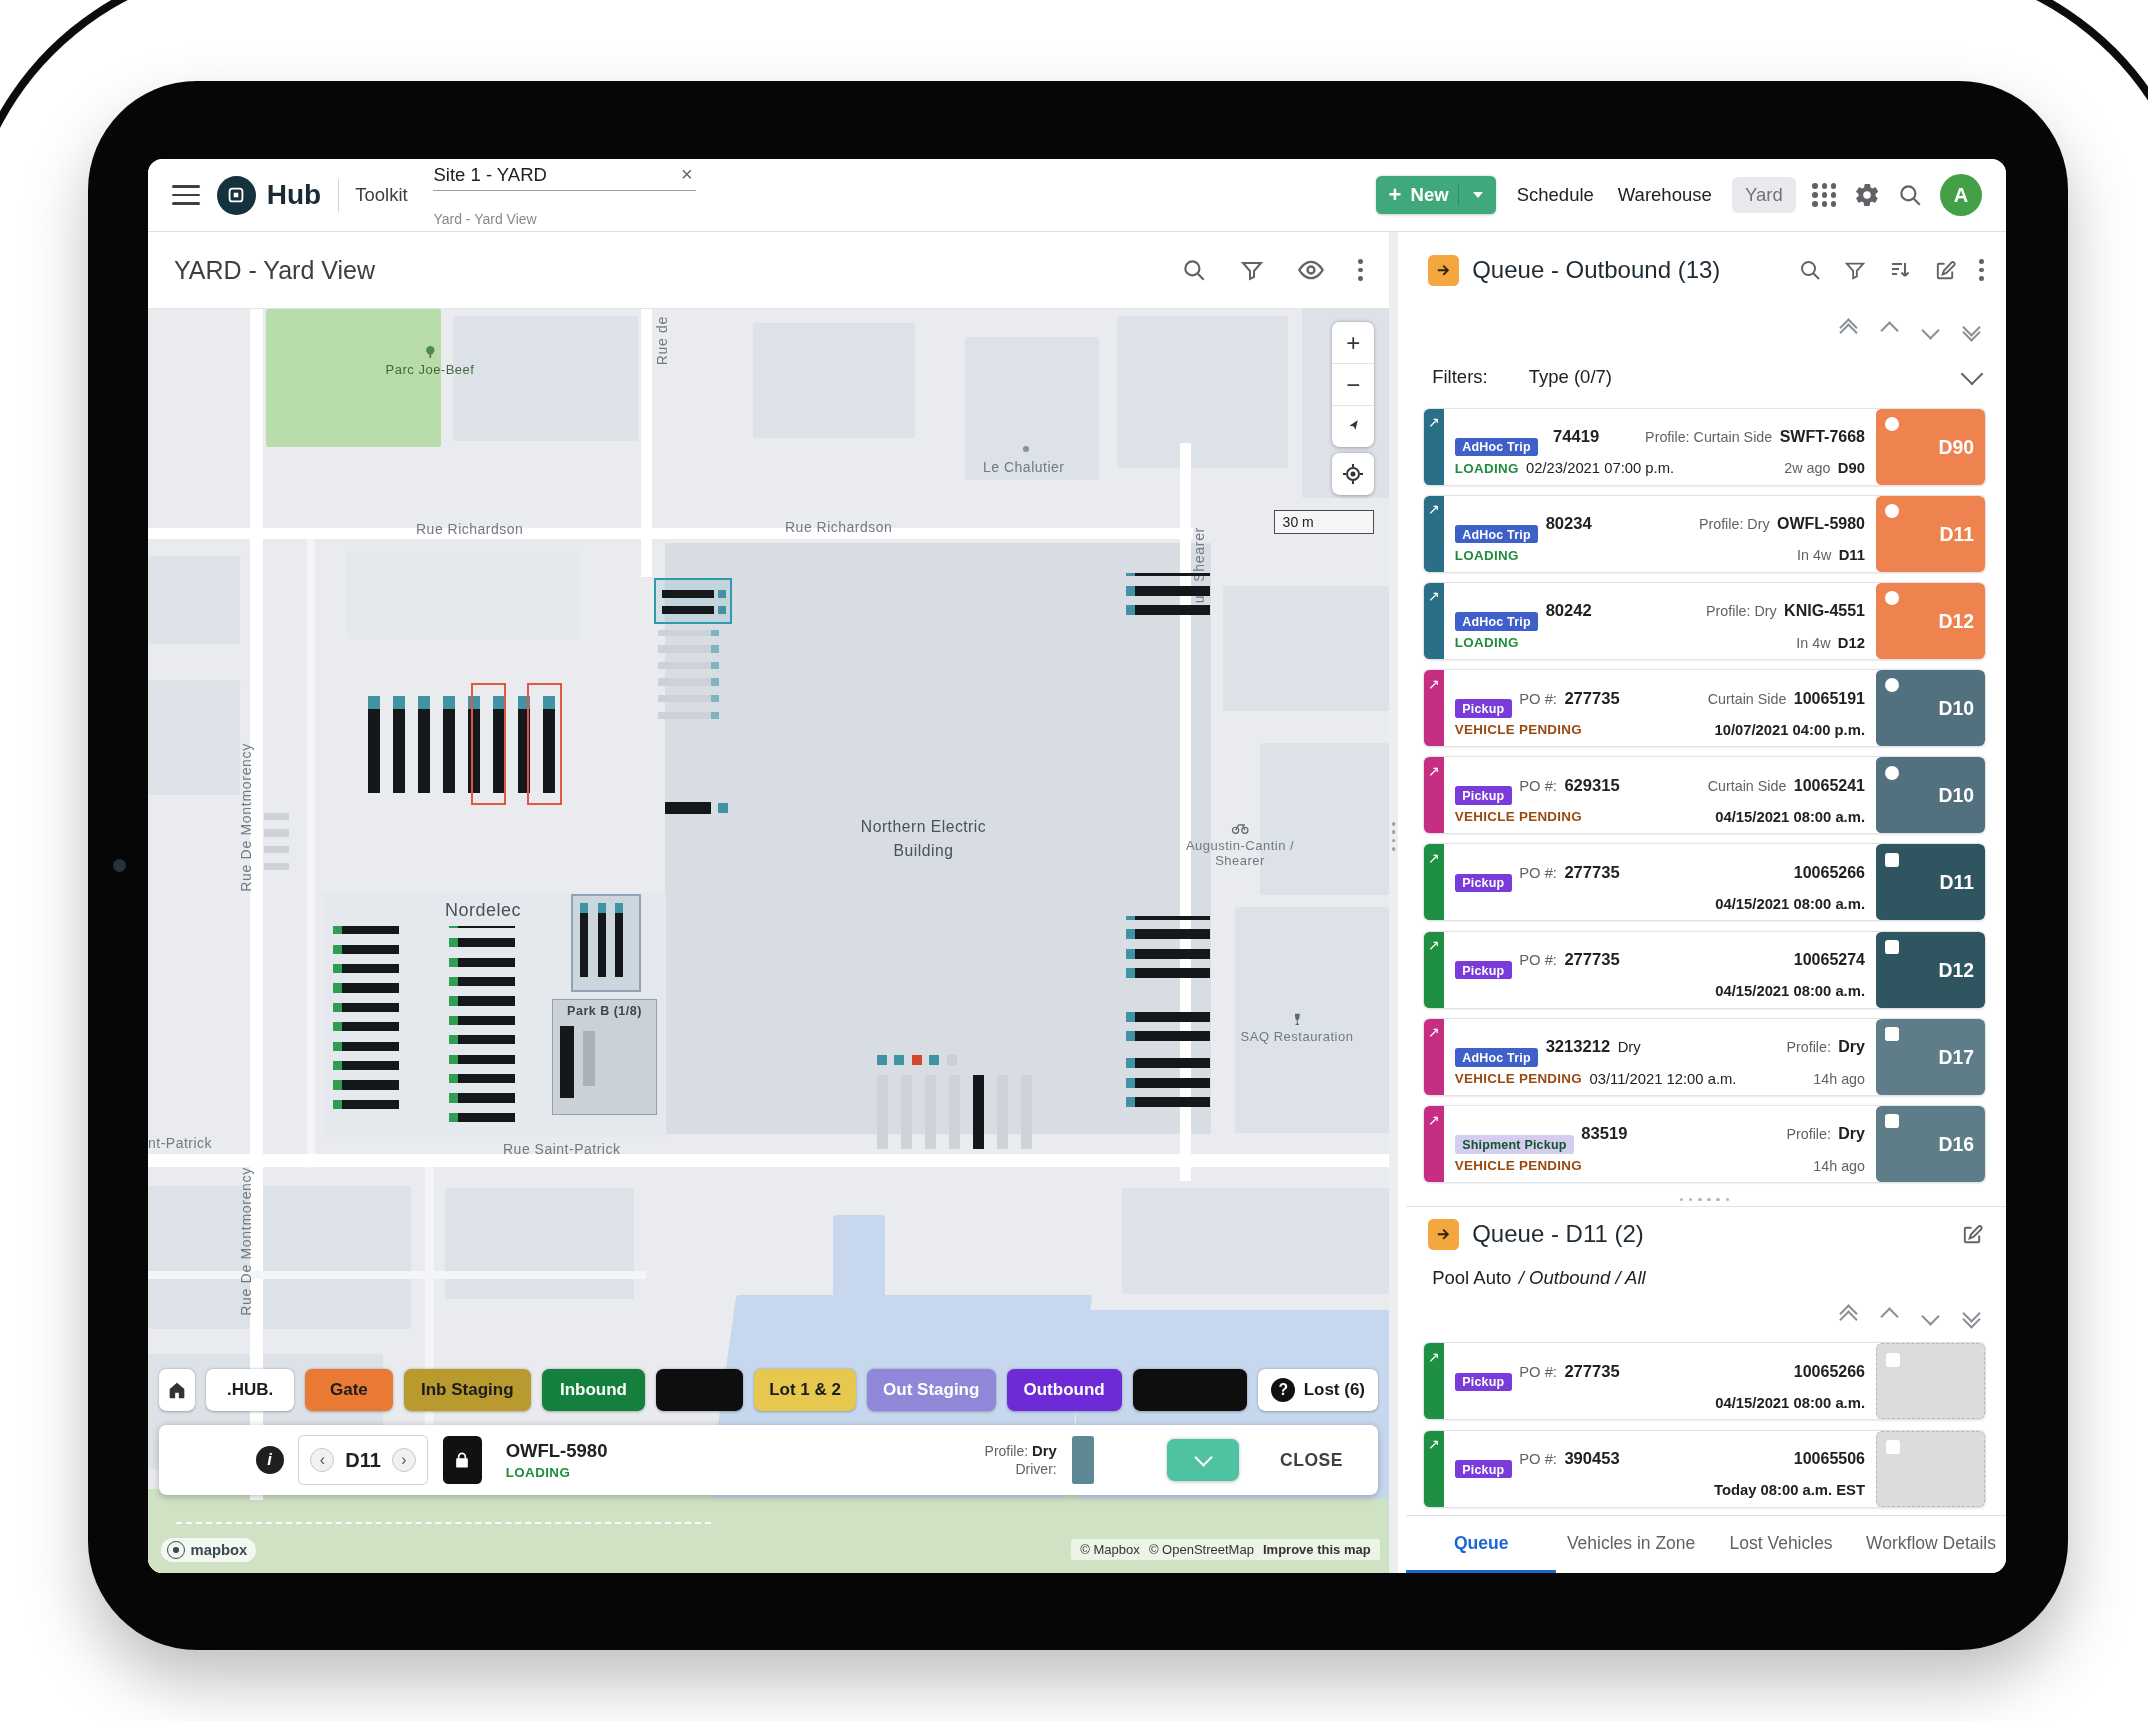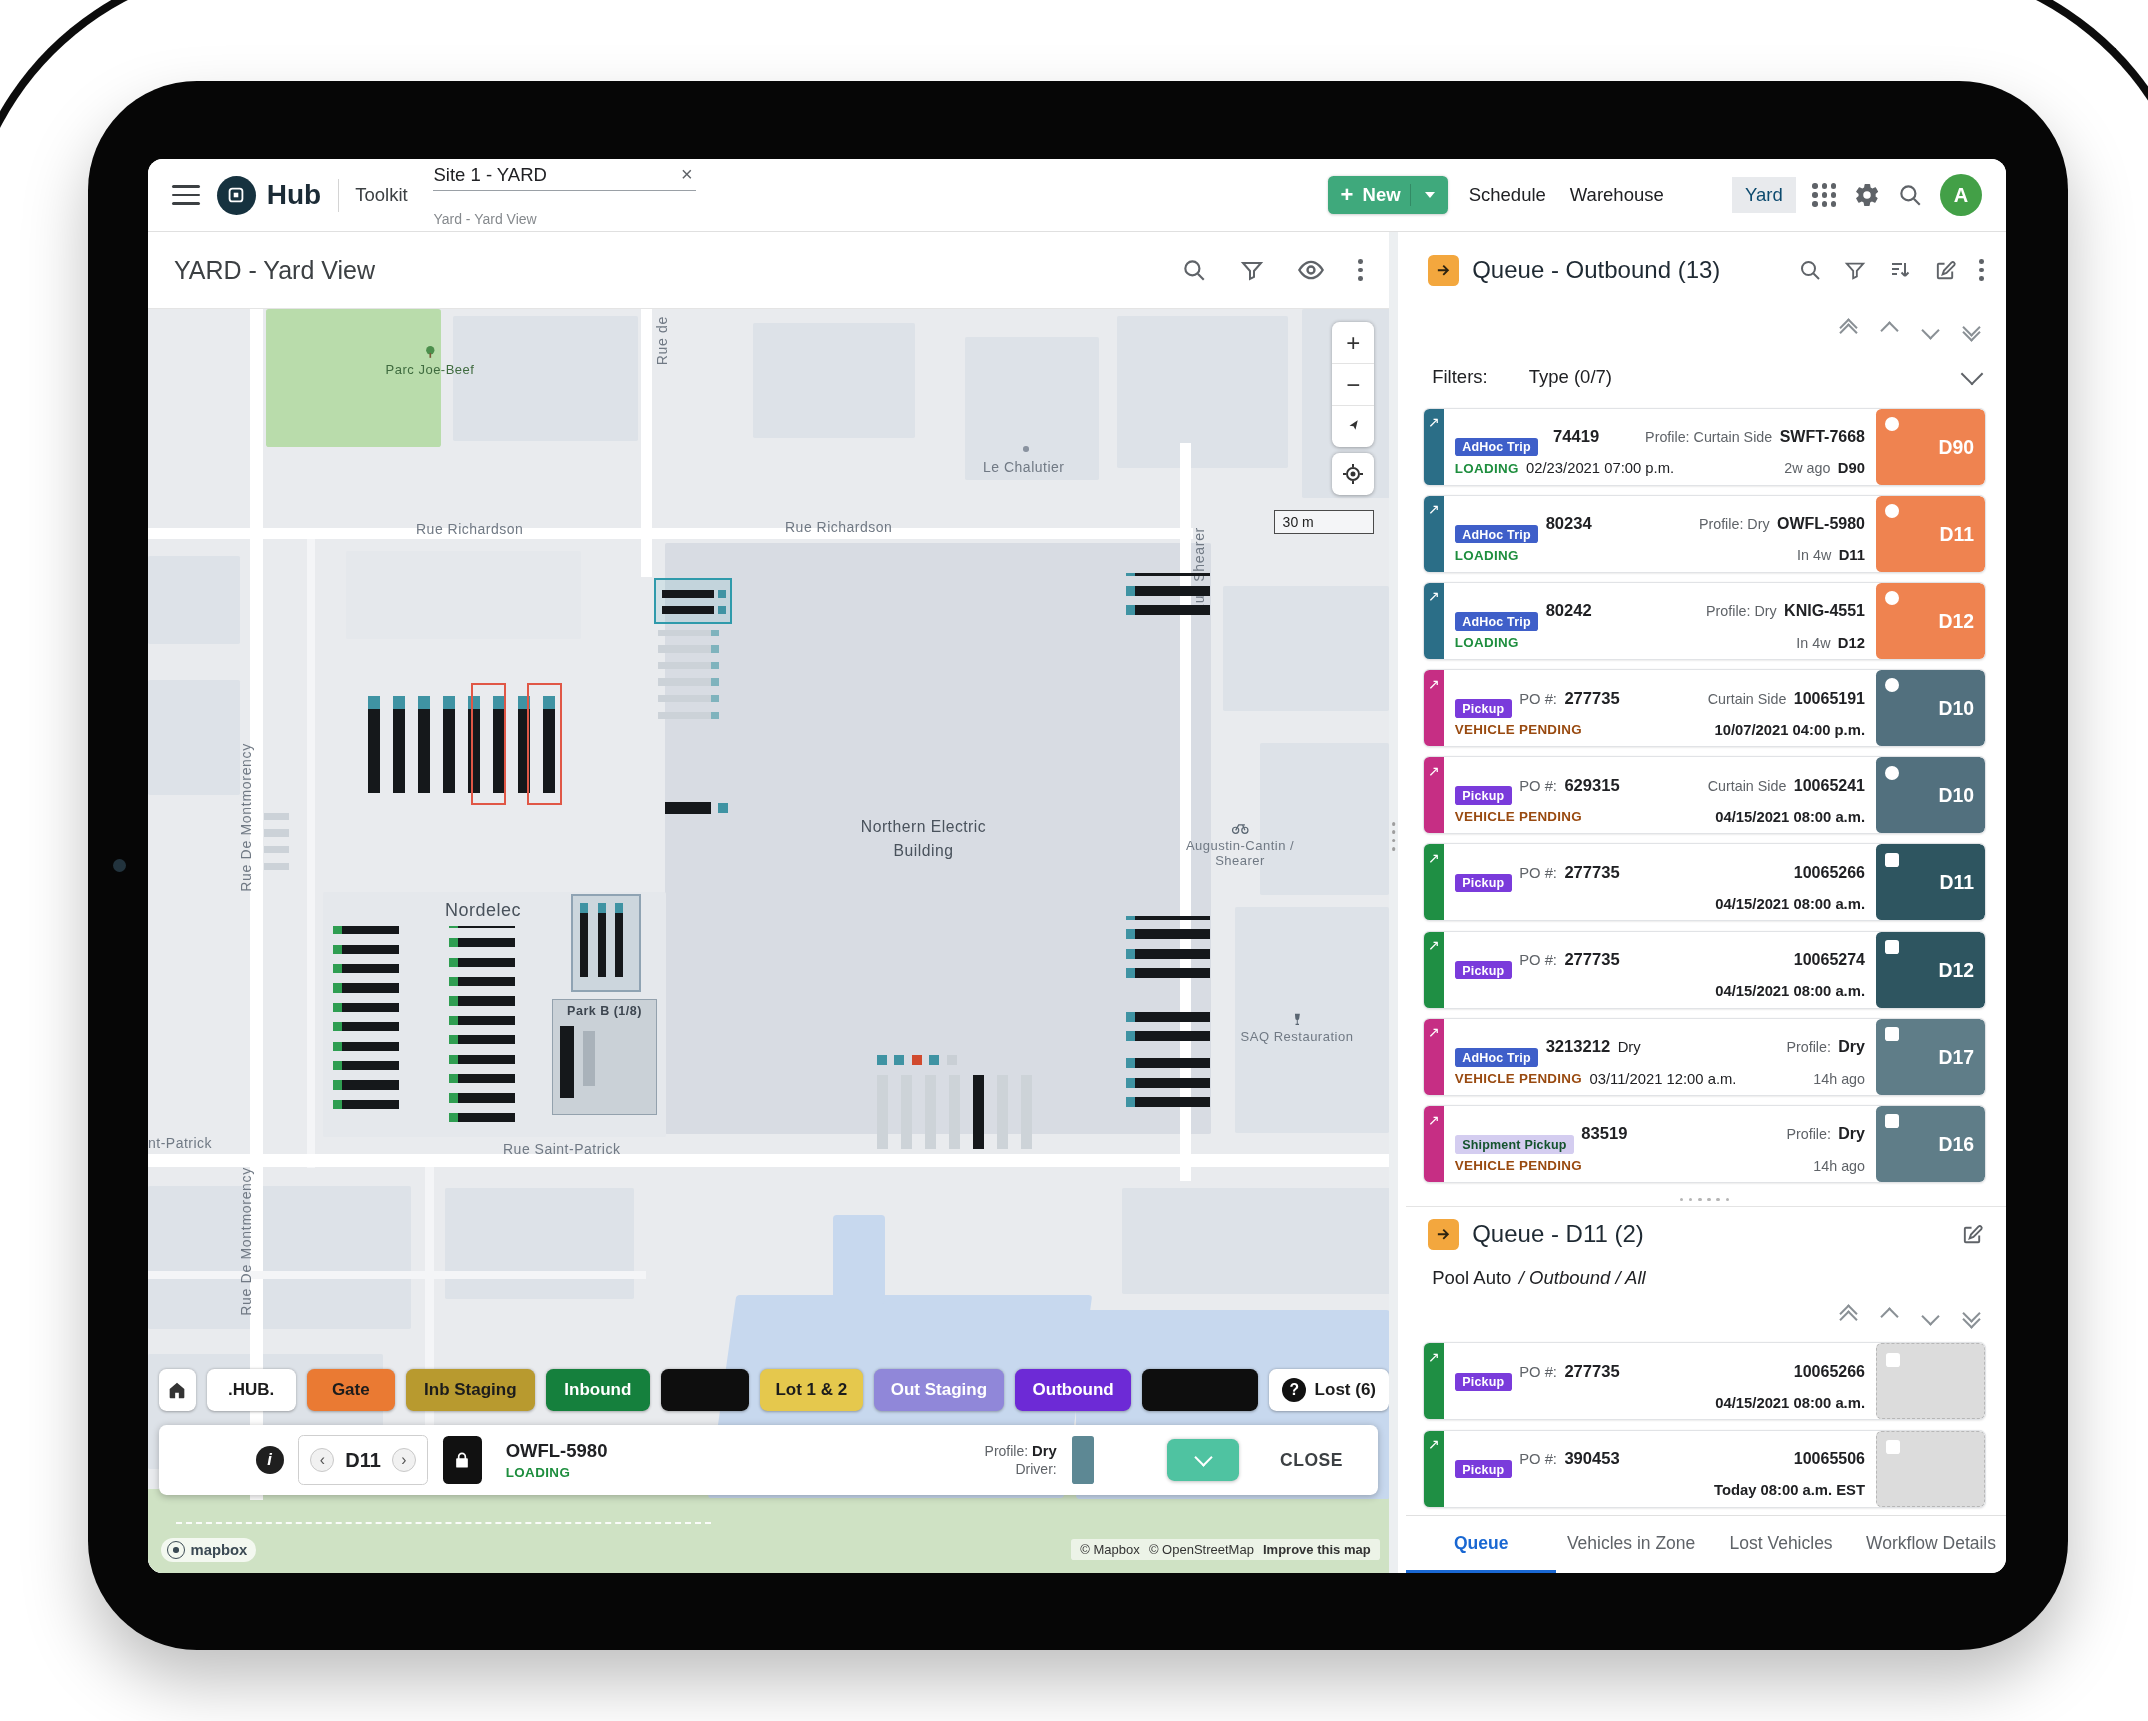--- a/index.html
+++ b/index.html
@@ -27,21 +27,21 @@
   .site-value{font-size:18.5px;color:#202124;flex:1;}
   .clear-x{font-size:20px;color:#5f6368;padding:0 3.7px;cursor:pointer;}
   .site-sub{font-size:14px;color:#85898d;margin-top:3.7px;}
   .tb-spacer{flex:1;}
   .new-btn{display:flex;align-items:center;gap:9.2px;background:#3fa97c;color:#fff;border-radius:5.5px;padding:8.3px 13px;box-shadow:0 0.9px 2.8px rgba(0,0,0,.2);cursor:pointer;}
   .new-plus{font-size:22px;font-weight:700;line-height:18.5px;}
   .new-label{font-size:18.5px;font-weight:600;}
   .new-caret{width:0;height:0;border-left:5.5px solid transparent;border-right:5.5px solid transparent;border-top:6.5px solid #fff;margin-left:5.5px;border-left-color:transparent;padding-left:0;}
   .new-sep{width:0.9px;height:22px;background:rgba(0,0,0,.18);}
   .nav-link{font-size:18.5px;color:#202124;cursor:pointer;padding:7.4px 3.7px;}
-  .nav-chip{font-size:18.5px;color:#0c4a6e;background:#e8eaed;border-radius:0;padding:7.4px 13px;cursor:pointer;margin-left:48px;}
+  .nav-chip{font-size:18.5px;color:#737373;background:#e8eaed;border-radius:6px;padding:7.4px 13px;cursor:pointer;}
   .tb-icon{color:#5f6368;display:flex;align-items:center;justify-content:center;cursor:pointer;}
   .apps-grid{display:grid;grid-template-columns:repeat(3,5.5px);grid-template-rows:repeat(3,5.5px);gap:3.7px;}
   .apps-grid i{width:5.5px;height:5.5px;border-radius:50%;background:#5f6368;}
   .avatar{width:42px;height:42px;border-radius:50%;background:#43a047;color:#fff;font-size:20px;font-weight:700;display:flex;align-items:center;justify-content:center;cursor:pointer;}
 
   
   .content{flex:1;display:flex;min-height:0;}
   .left-panel{width:1241px;flex:0 0 1241px;display:flex;flex-direction:column;min-height:0;background:#fff;}
   .v-divider{width:9.2px;flex:0 0 9.2px;background:#eceff1;position:relative;}
   .v-divider .grip{position:absolute;left:50%;top:44%;transform:translateX(-50%);display:flex;flex-direction:column;gap:4.6px;}
@@ -90,21 +90,21 @@
   .sq{display:inline-block;width:10px;height:10px;margin-right:7.4px;}
 
   
   .map-ctrl{position:absolute;right:14.8px;top:13px;width:42px;background:#fff;border-radius:7.4px;box-shadow:0 0.9px 3.7px rgba(0,0,0,.3);overflow:hidden;}
   .map-ctrl .mbtn{height:41px;display:flex;align-items:center;justify-content:center;font-size:24px;color:#333;cursor:pointer;border-bottom:0.9px solid #e3e3e3;}
   .map-ctrl .mbtn:last-child{border-bottom:none;}
   .locate-btn{position:absolute;right:14.8px;top:144px;width:42px;height:42px;background:#fff;border-radius:7.4px;box-shadow:0 0.9px 3.7px rgba(0,0,0,.3);display:flex;align-items:center;justify-content:center;cursor:pointer;}
   .scalebox{position:absolute;right:14.8px;top:201px;width:100px;height:24px;border:1.8px solid #4a4a4a;background:rgba(255,255,255,.5);font-size:14px;color:#222;display:flex;align-items:center;padding-left:7.4px;box-sizing:border-box;}
 
   
-  .legend{position:absolute;left:11px;right:0;bottom:159px;height:48px;display:flex;align-items:center;gap:11px;}
+  .legend{position:absolute;left:11px;right:11px;bottom:159px;height:48px;display:flex;align-items:center;gap:11px;}
   .lg-btn{height:42px;border-radius:7.4px;display:flex;align-items:center;justify-content:center;font-size:17px;font-weight:700;box-shadow:0 0.9px 2.8px rgba(0,0,0,.3);cursor:pointer;padding:0 13px;white-space:nowrap;}
   .lg-home{width:46px;padding:0;background:#fff;color:#333;}
   .lg-black{background:#0e0e0e;}
   .lost-q{width:24px;height:24px;border-radius:50%;background:#111;color:#fff;font-size:15.7px;font-weight:700;display:flex;align-items:center;justify-content:center;margin-right:8.3px;}
 
   
   .detailbar{position:absolute;left:11px;right:11px;bottom:78px;height:70px;background:#fff;border-radius:7.4px;box-shadow:0 1.8px 7.4px rgba(0,0,0,.25);display:flex;align-items:center;padding:0 18.5px;gap:14.8px;box-sizing:border-box;}
   .info-ic{width:28px;height:28px;border-radius:50%;background:#1f1f1f;color:#fff;font-size:16.6px;font-weight:700;display:flex;align-items:center;justify-content:center;margin-left:78px;font-style:italic;}
   .stepper{height:48px;border:0.9px solid #cfcfcf;border-radius:5.5px;display:flex;align-items:center;gap:11px;padding:0 11px;background:#fff;}
   .step-circ{width:22px;height:22px;border-radius:50%;background:#f1f1f1;border:0.9px solid #c9c9c9;color:#555;font-size:15.7px;display:flex;align-items:center;justify-content:center;cursor:pointer;line-height:1;}

